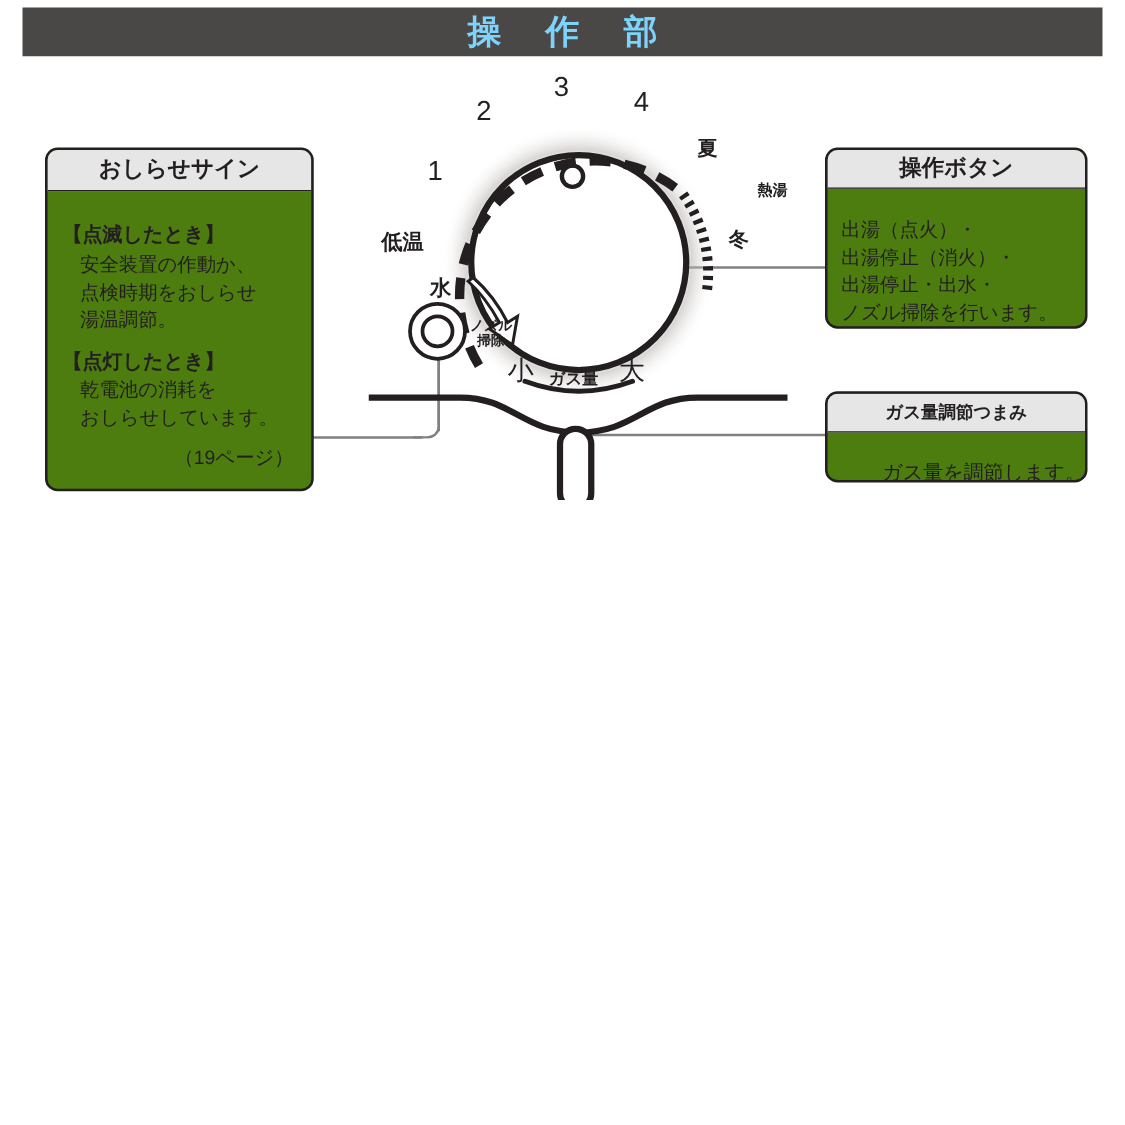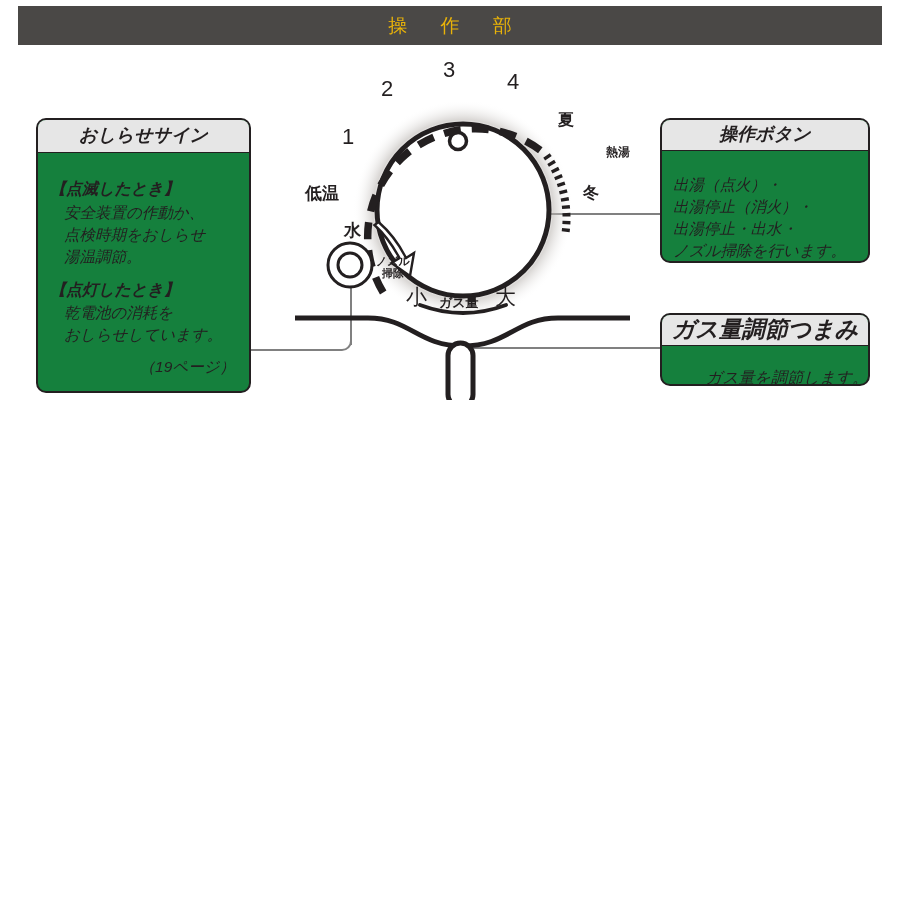--- a/index.html
+++ b/index.html
@@ -22,37 +22,36 @@
     left: 18px;
     top: 6px;
     width: 864px;
     height: 39px;
     background: #4a4846;
     display: flex;
     align-items: center;
     justify-content: center;
   }
   #title-bar .title-text {
-    color: #eab308;
-    font-size: 19px;
-    font-weight: normal;
+    color: #7dd3fc;
+    font-size: 27px;
+    font-weight: bold;
     letter-spacing: 14px;
     text-indent: 14px;
     line-height: 1;
   }
 
   
   .panel {
     position: absolute;
     border: 2px solid #231f20;
     border-radius: 10px;
-    background: #15803d;
+    background: #4d7c0f;
     box-sizing: border-box;
     overflow: hidden;
-    font-style: italic;
   }
   .panel-header {
     background: #e6e6e6;
     border-bottom: 1.5px solid #231f20;
     text-align: center;
     font-weight: bold;
     color: #231f20;
     box-sizing: border-box;
   }
   .panel-body {
@@ -119,21 +118,21 @@
   
   #panel-gas {
     left: 660px;
     top: 313px;
     width: 210px;
     height: 73px;
   }
   #panel-gas .panel-header {
     height: 31px;
     line-height: 29px;
-    font-size: 23px;
+    font-size: 14px;
   }
   #panel-gas .panel-body {
     padding: 6px 0 0 0;
     text-align: right;
     font-size: 16px;
   }
 
   
   .leader {
     position: absolute;

